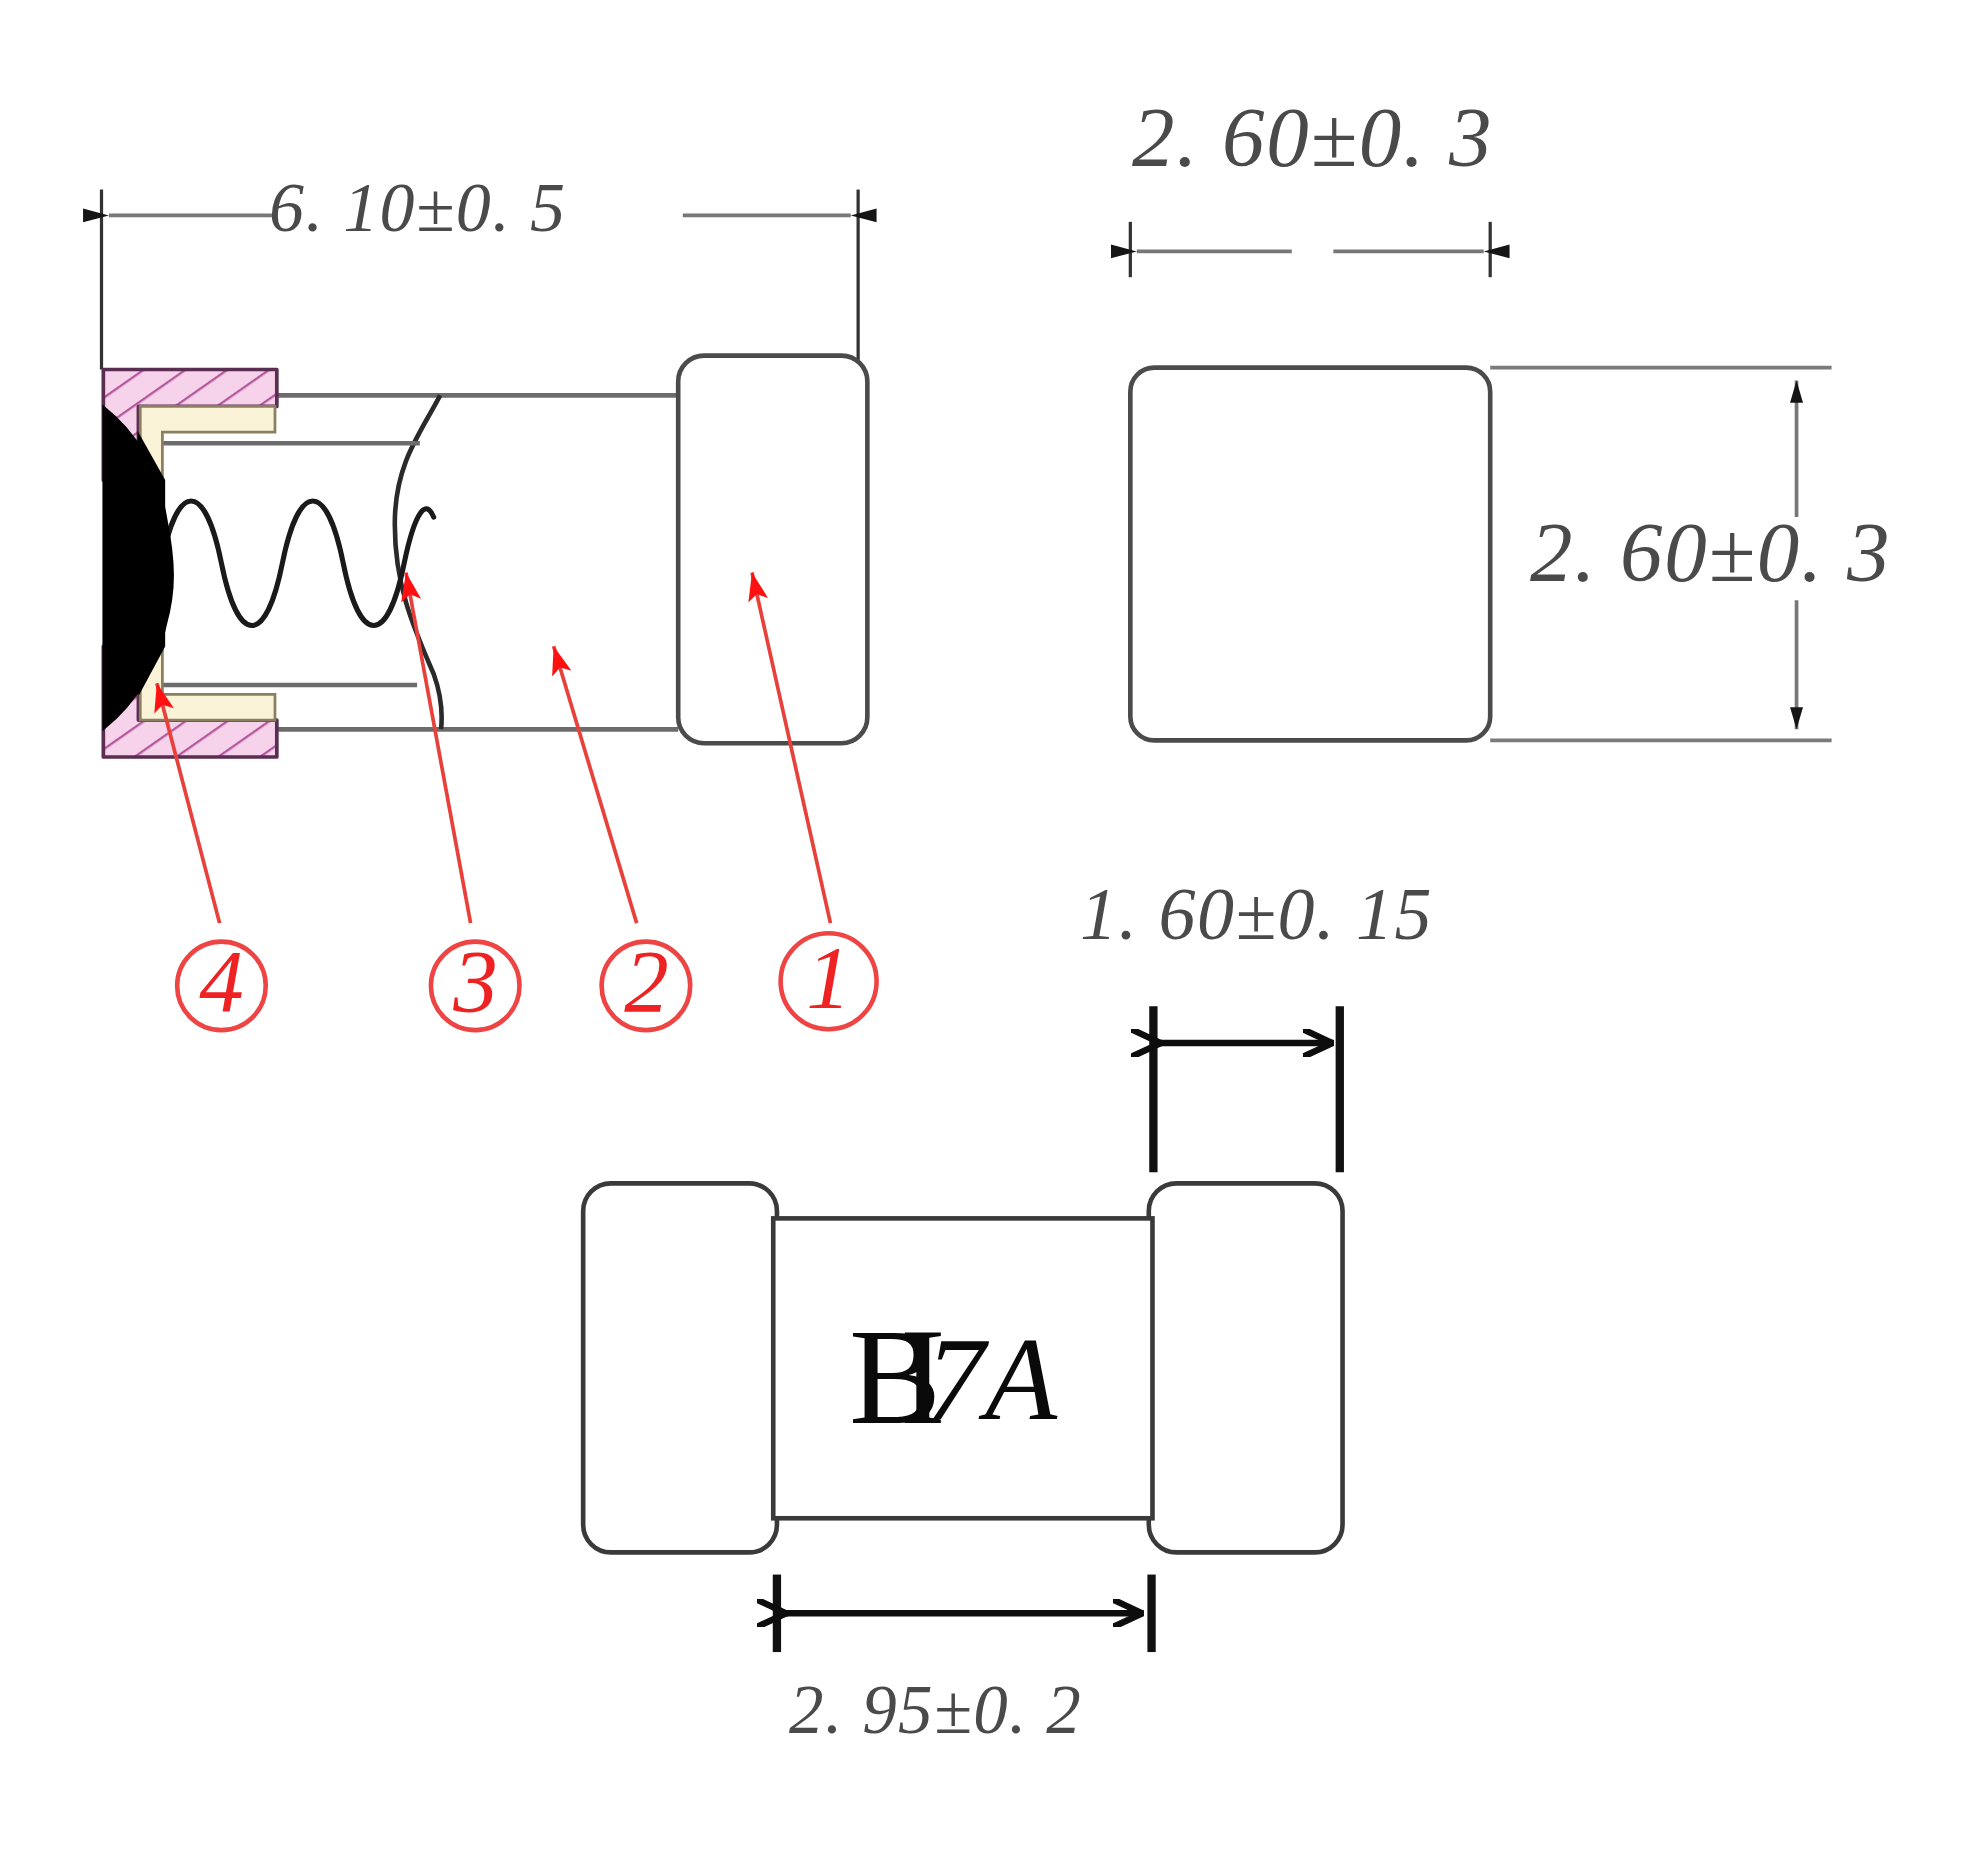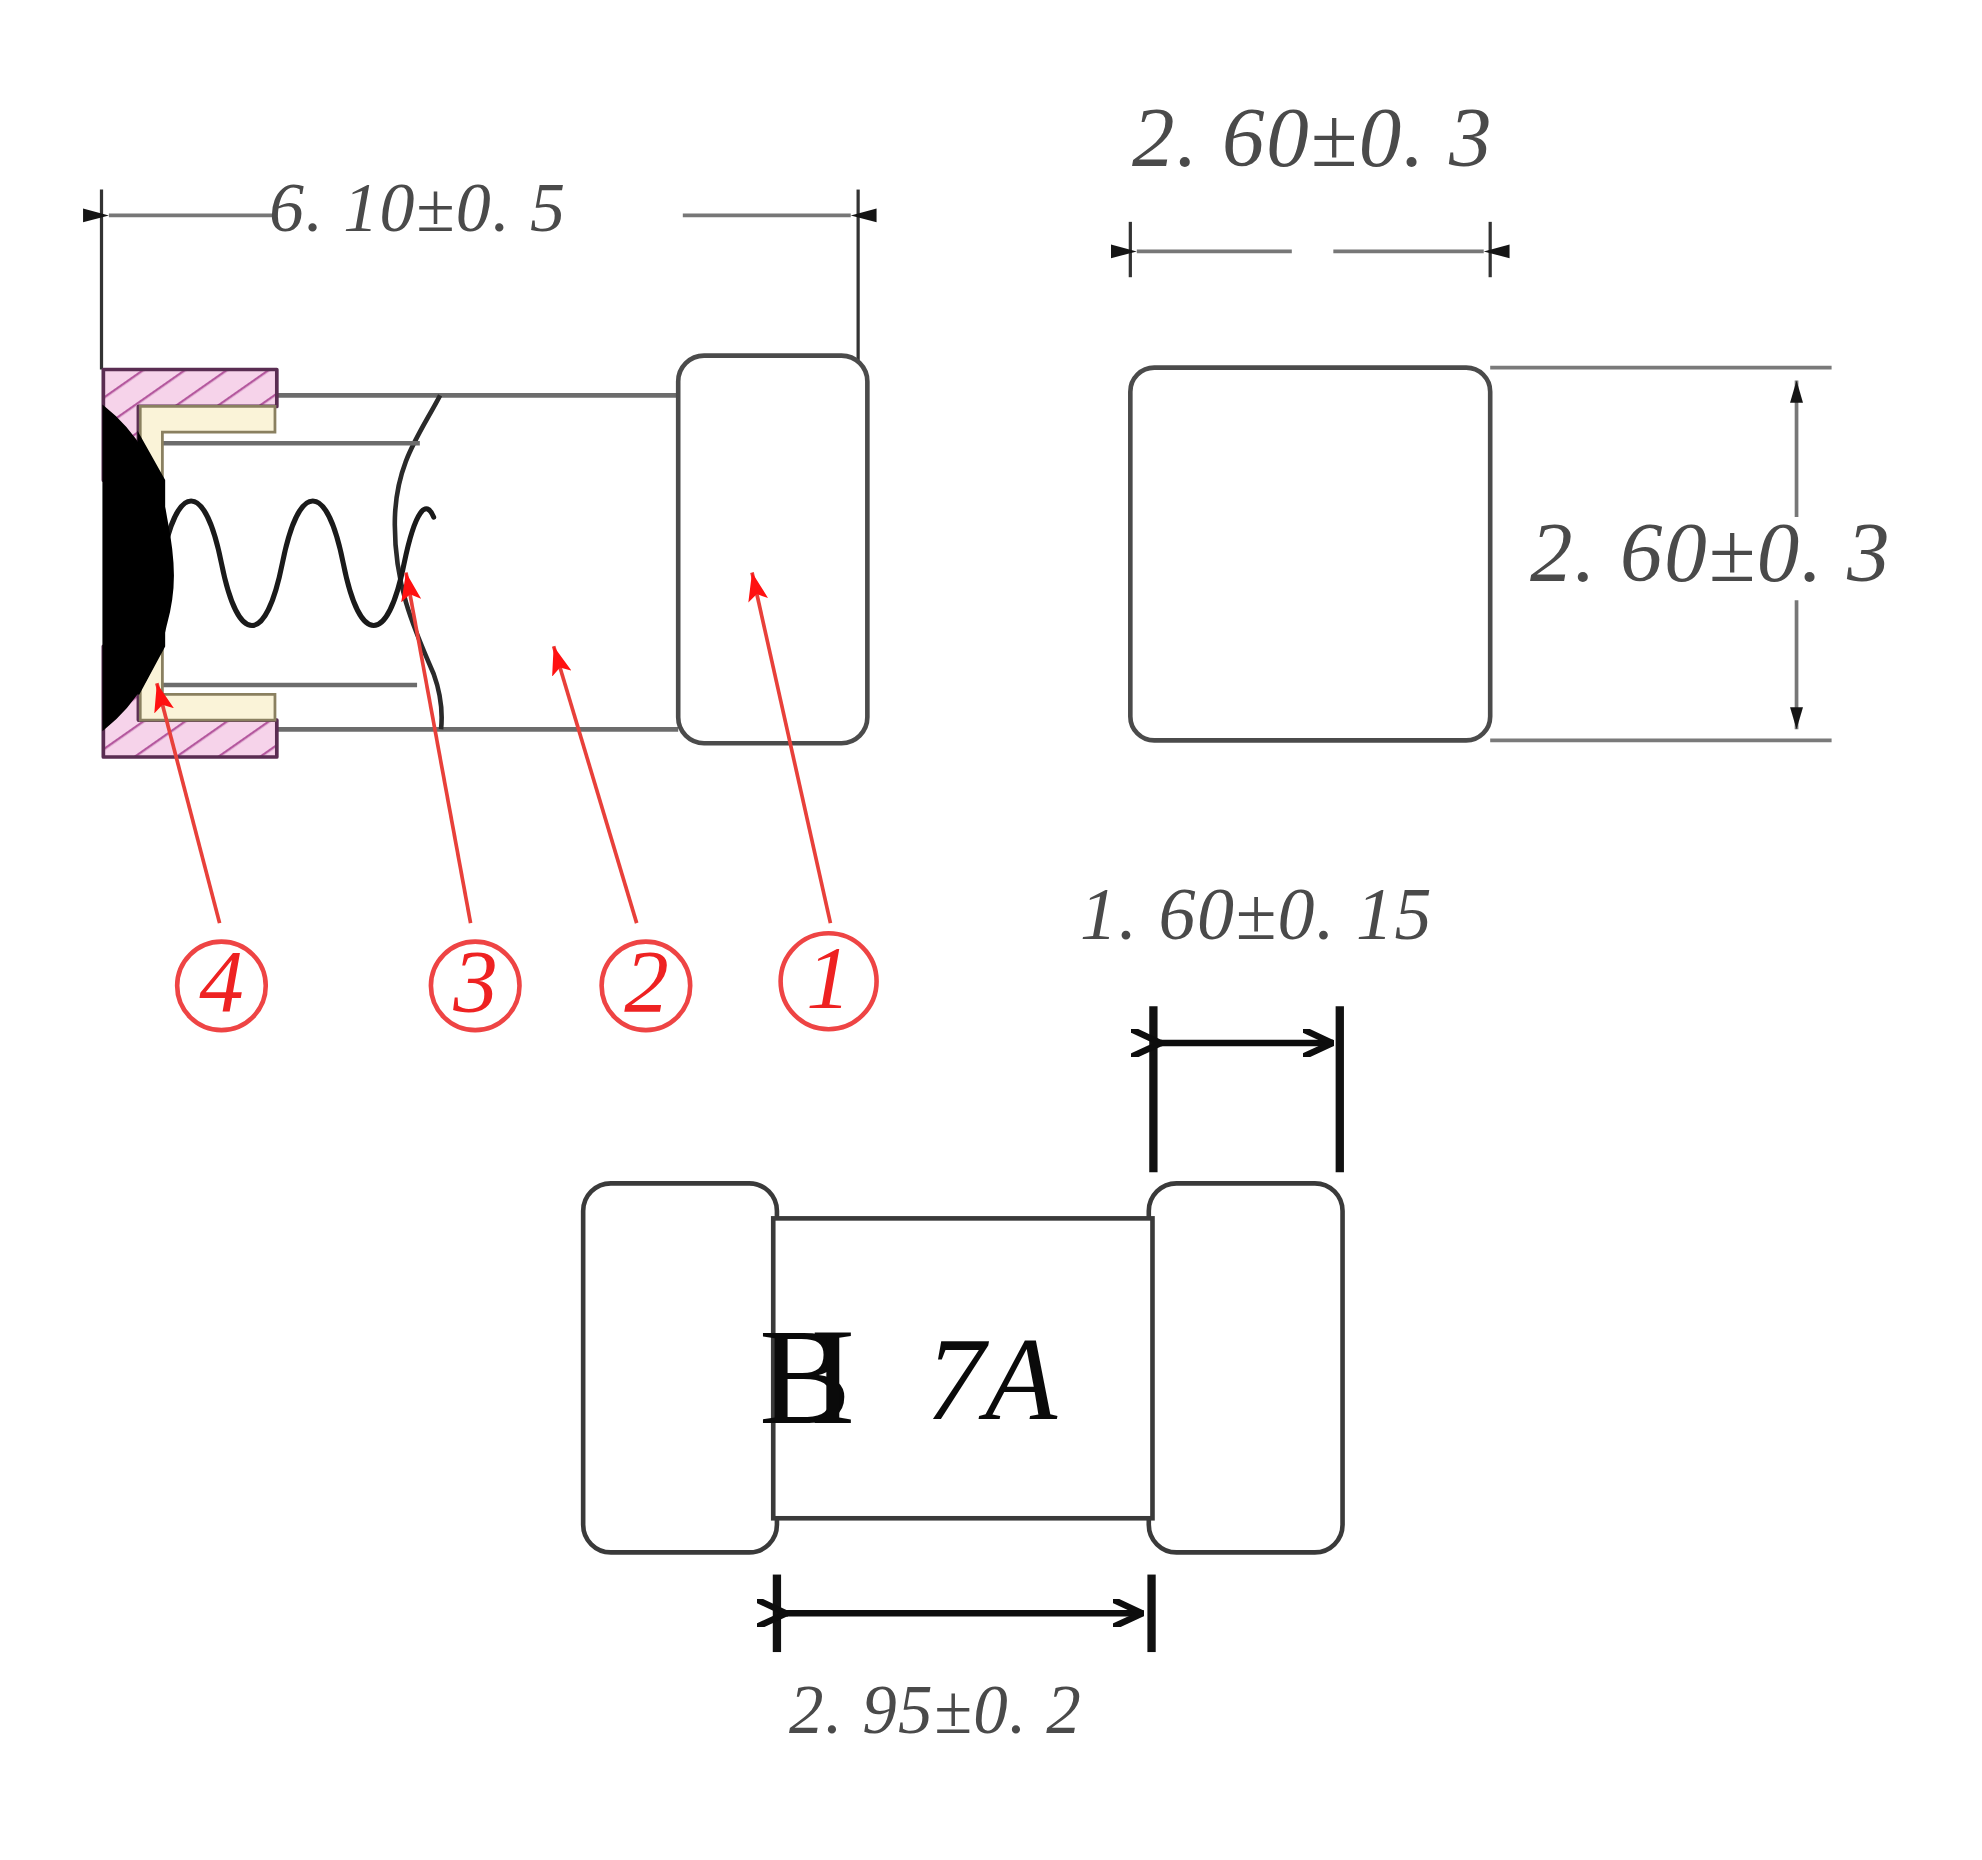--- a/index.html
+++ b/index.html
@@ -184,15 +184,15 @@
 
 <div class="dim-text" style="left:1052px; top:872px; font-size:74px;margin-left:28px;">1. 60±0. 15</div>
 
 <div class="dim-text" style="left:789px; top:1671px; font-size:69px;">2. 95±0. 2</div>
 
 <div class="callout-num" style="left:189px; top:930px; width:65px; font-size:89px; line-height:102px;">4</div>
 <div class="callout-num" style="left:443px; top:930px; width:65px; font-size:89px; line-height:102px;">3</div>
 <div class="callout-num" style="left:614px; top:930px; width:65px; font-size:89px; line-height:102px;">2</div>
 <div class="callout-num" style="left:796px; top:926px; width:65px; font-size:89px; line-height:102px;">1</div>
 
-<div class="mark-text" style="left:759px; top:1297px; font-size:138px; letter-spacing:-0.30em;">BI</div>
+<div class="mark-text" style="left:849px; top:1297px; font-size:138px; letter-spacing:-0.30em;">BI</div>
 <div class="mark-text" style="left:926px; top:1312px; font-size:118px;font-style:italic;">7A</div>
 
 
 </body></html>

